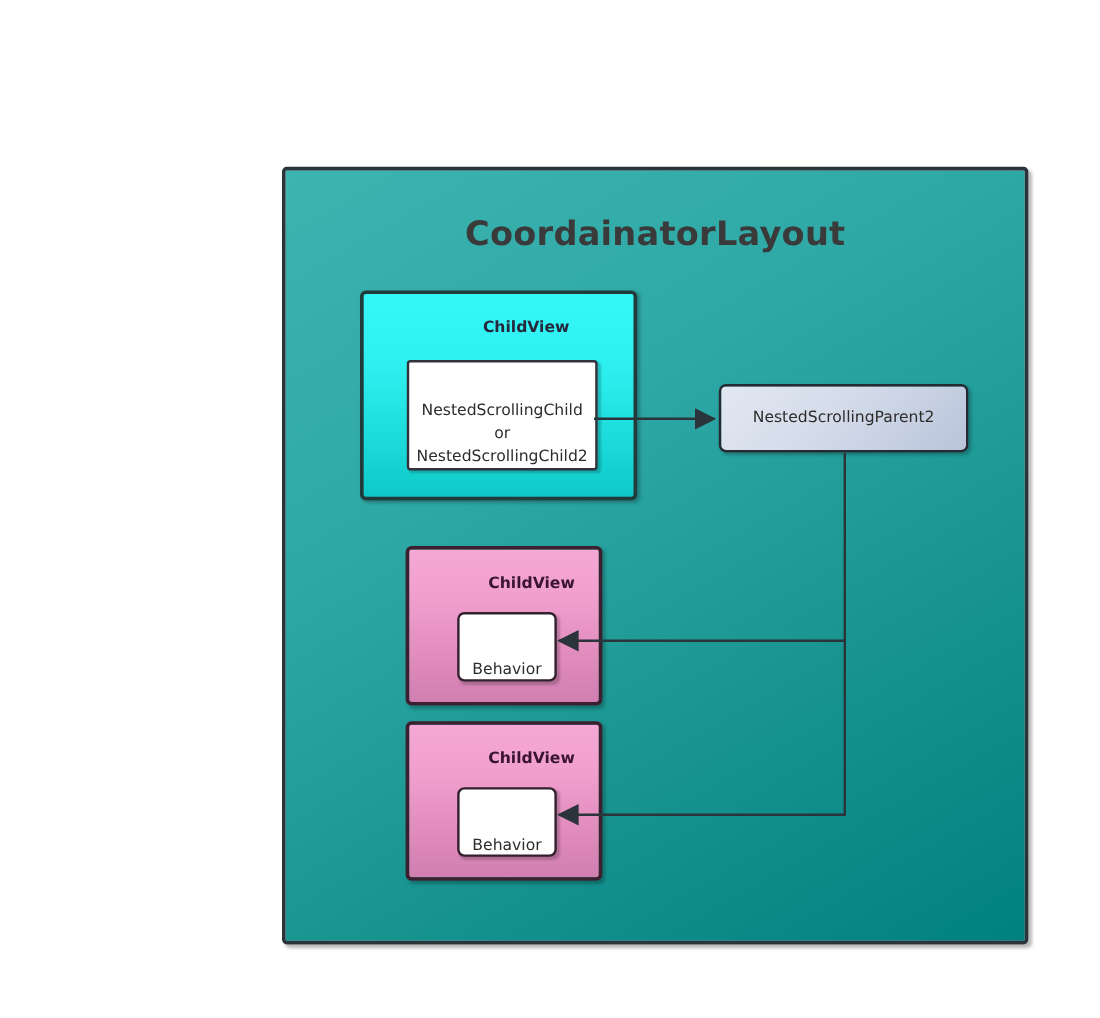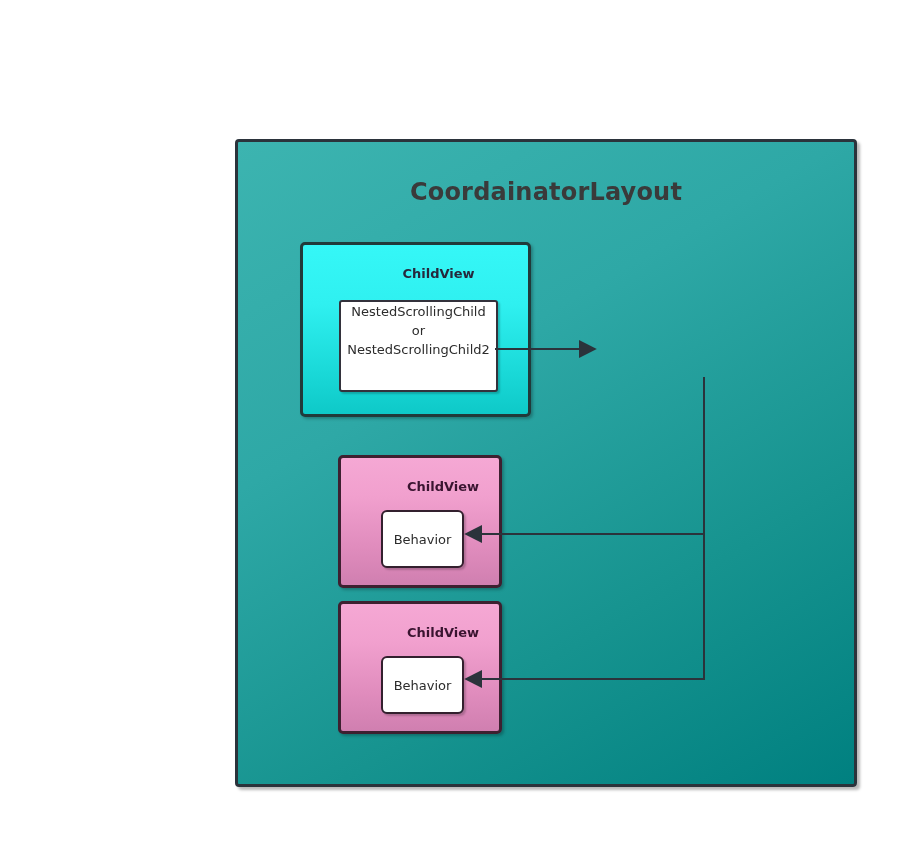--- a/index.html
+++ b/index.html
@@ -28,21 +28,21 @@
     background: linear-gradient(150deg, #3cb4b0 0%, #2ea8a6 35%, #16938f 70%, #008080 100%);
     box-shadow: 3px 3px 3px rgba(0,0,0,0.28);
   }
 
   #coordinator-title {
     position: absolute;
     top: 36px;
     left: 0;
     width: 100%;
     text-align: center;
-    font-size: 24px;
+    font-size: 28px;
     font-weight: bold;
     color: #3a3a3a;
     letter-spacing: 0.2px;
   }
 
   
   #childview-scrolling {
     position: absolute;
     left: 62px;   
     top: 100px;   
@@ -71,21 +71,21 @@
     position: absolute;
     left: 36px;
     top: 55px;
     width: 159px;
     height: 92px;
     box-sizing: border-box;
     border: 2px solid #33323c;
     border-radius: 3px;
     background: #ffffff;
     display: flex;
-    align-items: flex-start;
+    align-items: flex-end;
     justify-content: center;
     box-shadow: 2px 2px 2px rgba(0,0,0,0.20);
   }
   #nested-scrolling-child-box .lines {
     text-align: center;
     font-size: 13px;
     line-height: 19px;
     color: #2c2c2c;
   }
 
@@ -130,21 +130,21 @@
     position: absolute;
     left: 40px;
     top: 52px;
     width: 83px;
     height: 58px;
     box-sizing: border-box;
     border: 2px solid #33202e;
     border-radius: 6px;
     background: #ffffff;
     display: flex;
-    align-items: center;
+    align-items: flex-end;
     justify-content: center;
     box-shadow: 2px 2px 2px rgba(0,0,0,0.20);
   }
   .behavior-box .behavior-label {
     font-size: 13px;
     color: #2c2c2c;
   }
 
   
   #connectors {
@@ -168,20 +168,23 @@
 
     <div id="nested-scrolling-child-box">
       <div class="lines">
         <div>NestedScrollingChild</div>
         <div>or</div>
         <div>NestedScrollingChild2</div>
       </div>
     </div>
   </div>
 
+  <div id="nested-scrolling-parent2">
+    <span class="parent-label">NestedScrollingParent2</span>
+  </div>
 
   <div id="childview-behavior-1" class="childview-behavior">
     <div class="childview-label">ChildView</div>
     <div class="behavior-box">
       <span class="behavior-label">Behavior</span>
     </div>
   </div>
 
   <div id="childview-behavior-2" class="childview-behavior">
     <div class="childview-label">ChildView</div>

